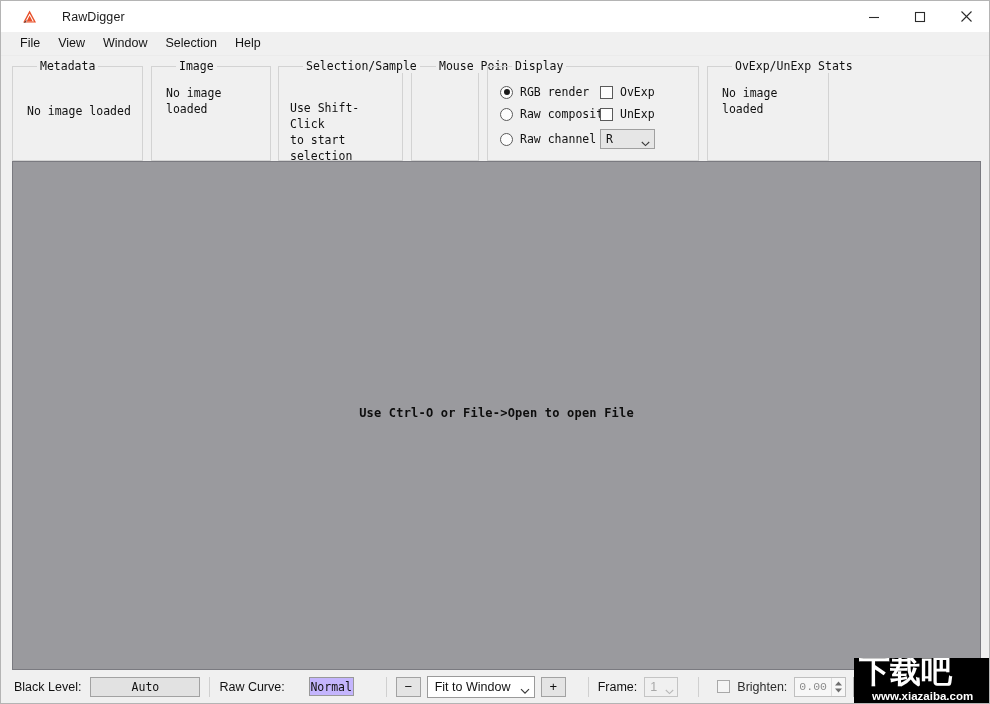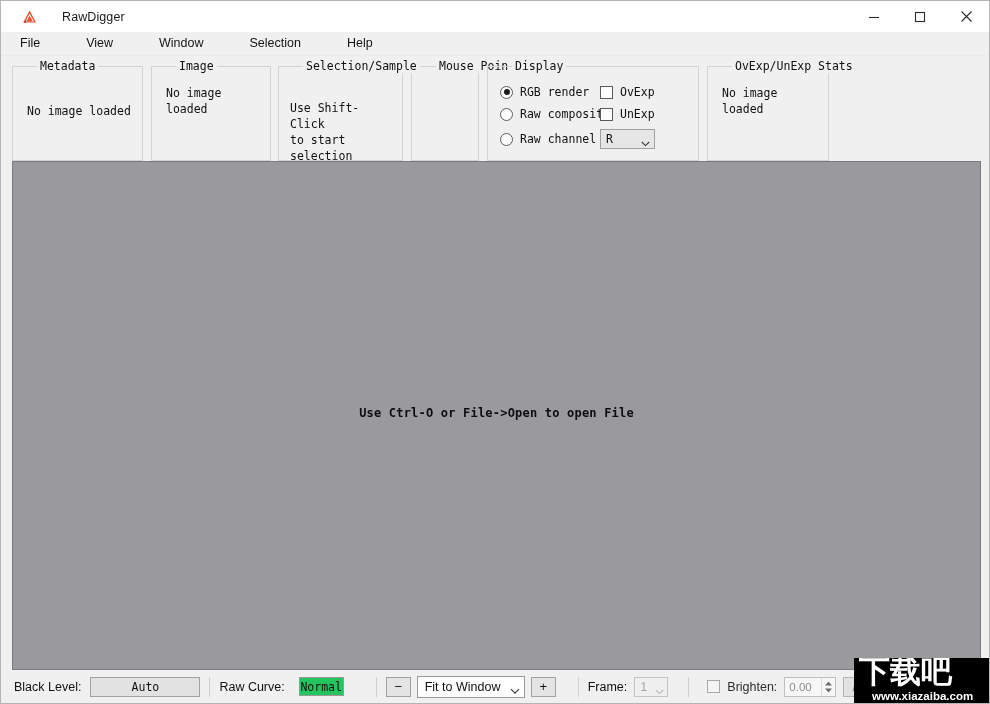--- a/index.html
+++ b/index.html
@@ -74,21 +74,20 @@
   
   .menubar {
     height: 24px;
     min-height: 24px;
     background: #f0f0f0;
     display: flex;
     align-items: center;
     padding-left: 10px;
     border-bottom: 1px solid #ebebeb;
     box-sizing: border-box;
-    gap: 28px;
   }
   .menuitem {
     font-size: 12.5px;
     color: #141414;
     padding: 2px 9px 3px 9px;
     white-space: nowrap;
   }
 
   
   .panelstrip {
@@ -277,22 +276,22 @@
     box-sizing: border-box;
     font-family: "DejaVu Sans Mono", monospace;
     font-size: 11.5px;
     color: #101010;
     display: flex;
     align-items: center;
     justify-content: center;
     padding: 0;
   }
   #blacklevel-button { width: 110px; height: 20px; margin-left: 9px; }
-  #rawcurve-button   { width: 45px;  height: 19px; margin-left: 14px;
-                        background: #22c55e; border: 1px solid #999999; }
+  #rawcurve-button   { width: 45px;  height: 19px; margin-left: 24px;
+                        background: #c4b5fd; border: 1px solid #999999; }
   .zbtn {
     width: 25px; height: 20px;
     background: #e4e4e4;
     border: 1px solid #a2a2a2;
     box-sizing: border-box;
     display: flex; align-items: center; justify-content: center;
     font-size: 13px; color: #101010;
     font-family: "Liberation Sans", sans-serif;
   }
   #zoom-combo {
@@ -326,21 +325,21 @@
   }
   #frame-combo .cval { flex: 1 1 auto; }
   .spin {
     height: 20px;
     width: 52px;
     background: #f7f7f7;
     border: 1px solid #bfbfbf;
     box-sizing: border-box;
     display: flex;
     align-items: center;
-    font-family: Liberation Sans, sans-serif;
+    font-family: Liberation Mono, monospace;
     font-size: 11.5px;
     color: #8c8c8c;
     padding-left: 4px;
     margin-left: 7px;
   }
   .spin .sval { flex: 1 1 auto; }
   .spin-arrows {
     width: 13px;
     height: 18px;
     display: flex;

